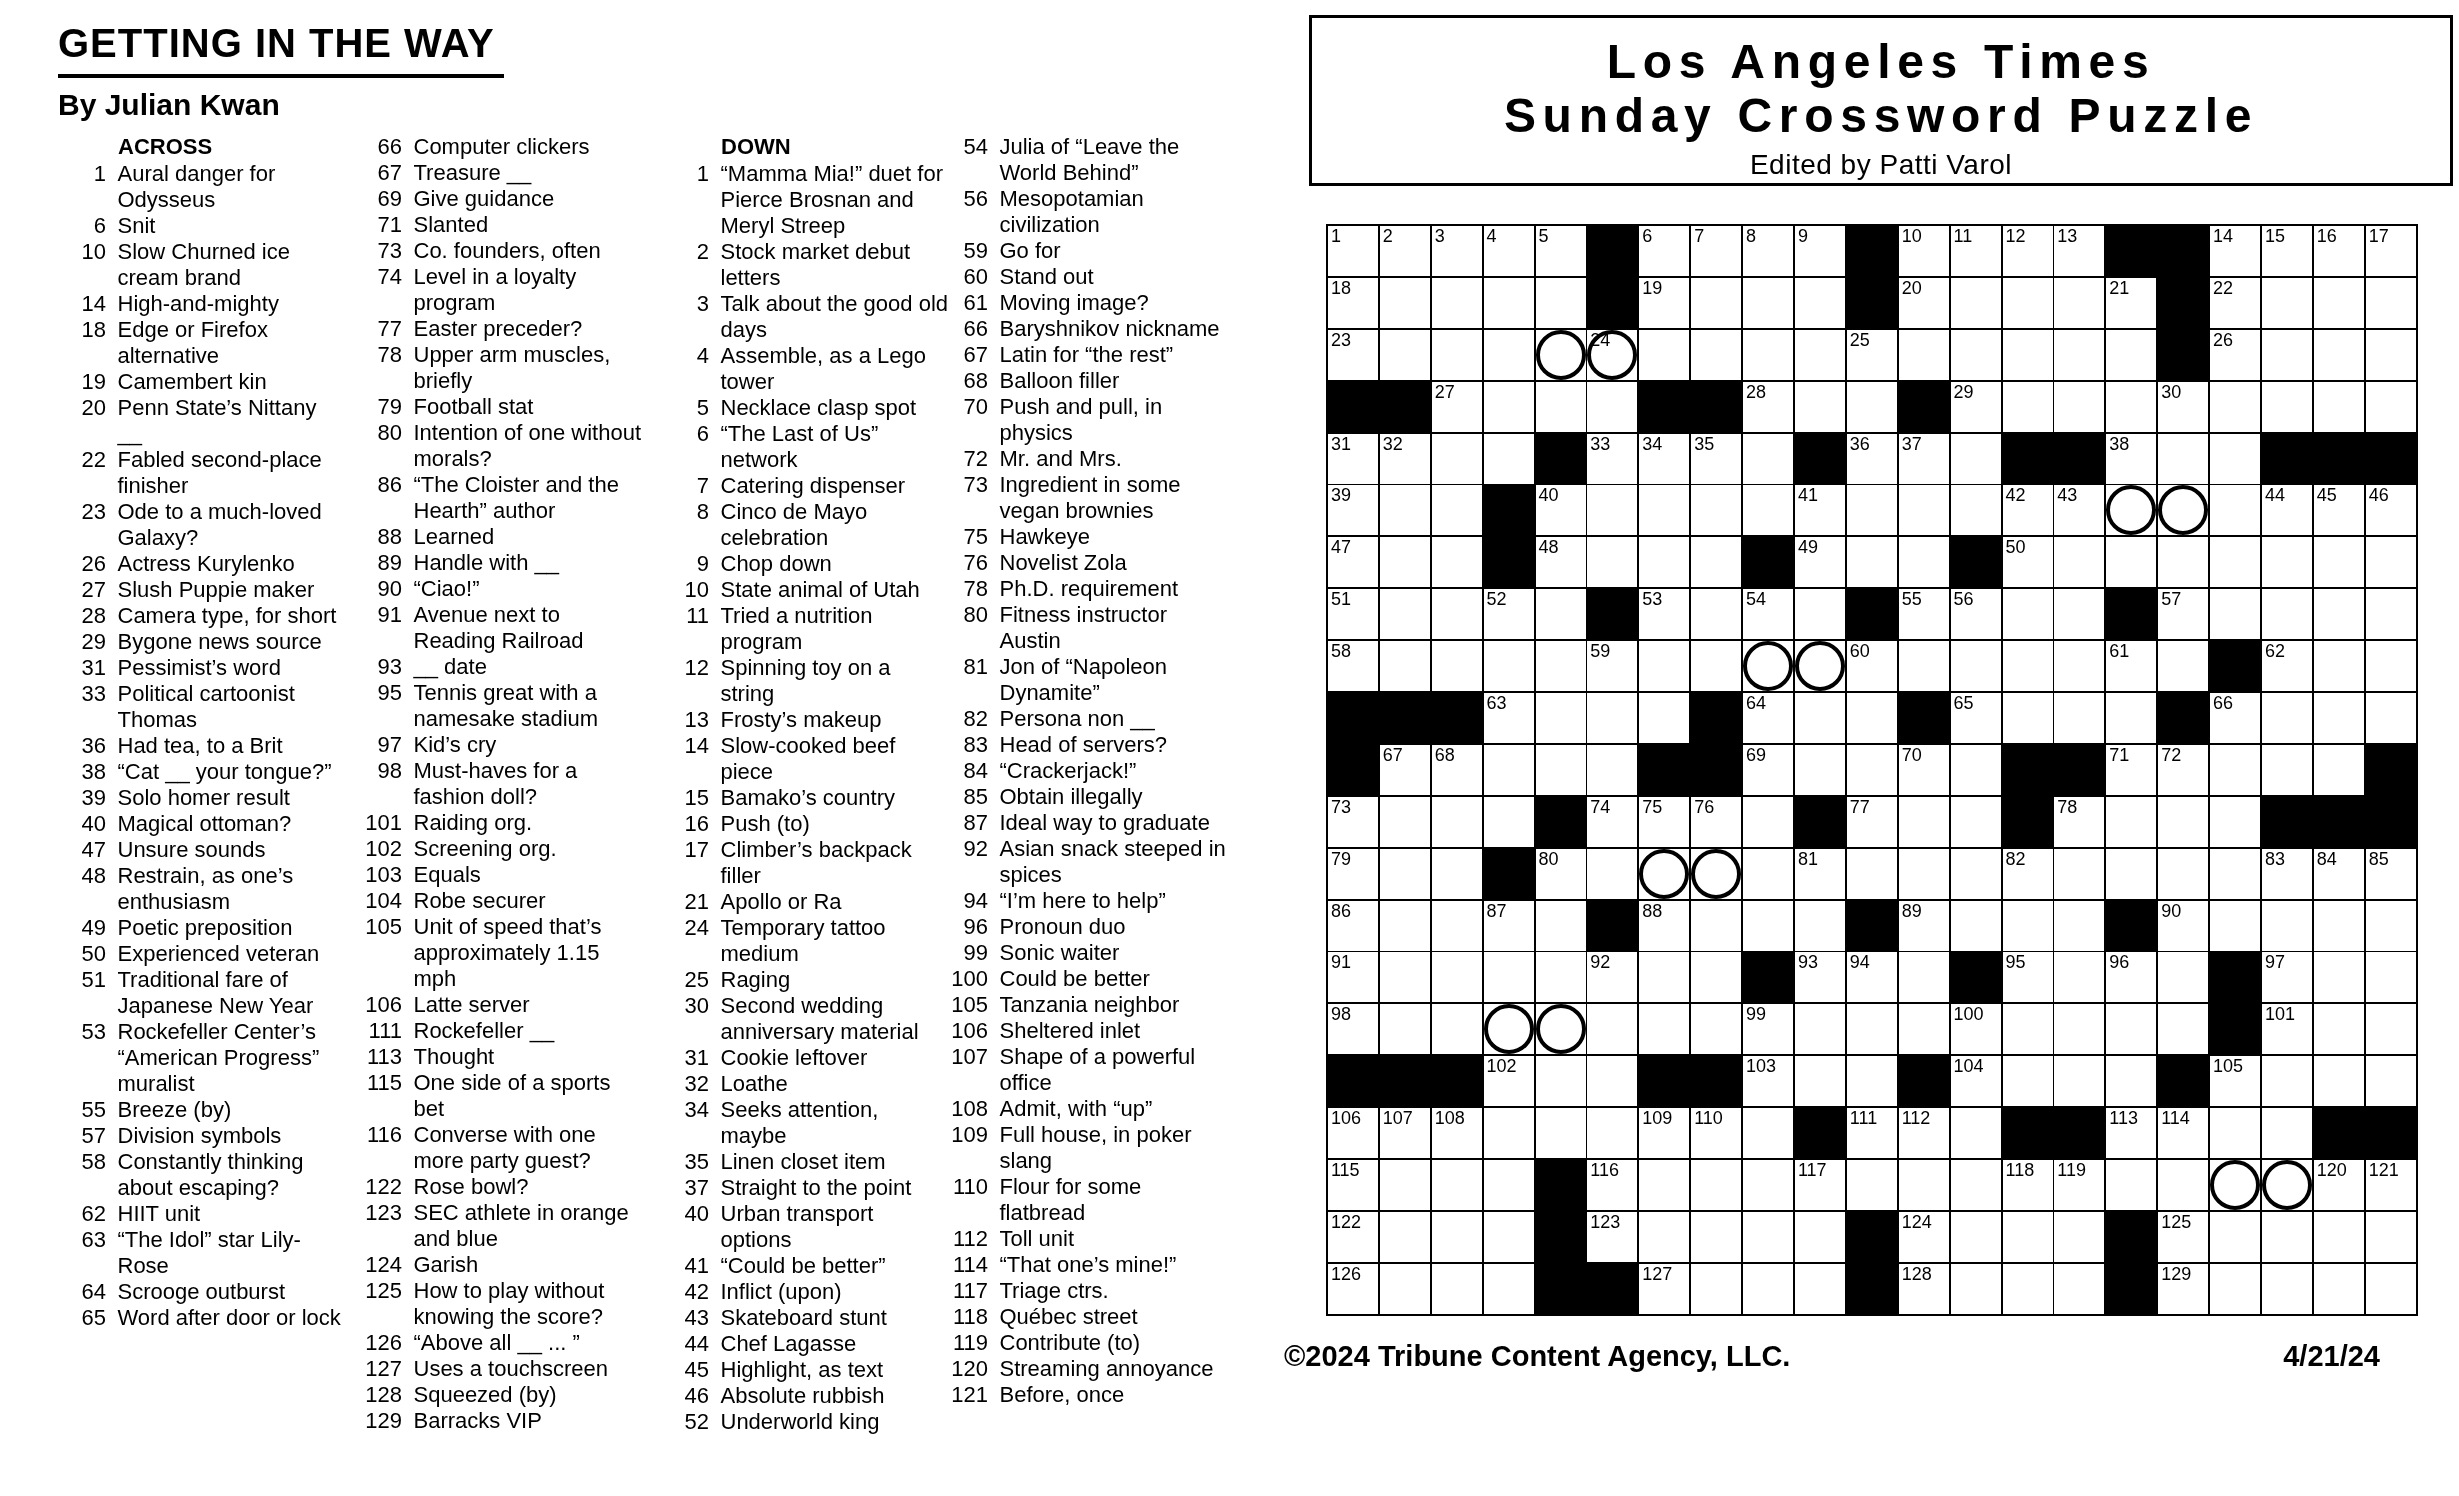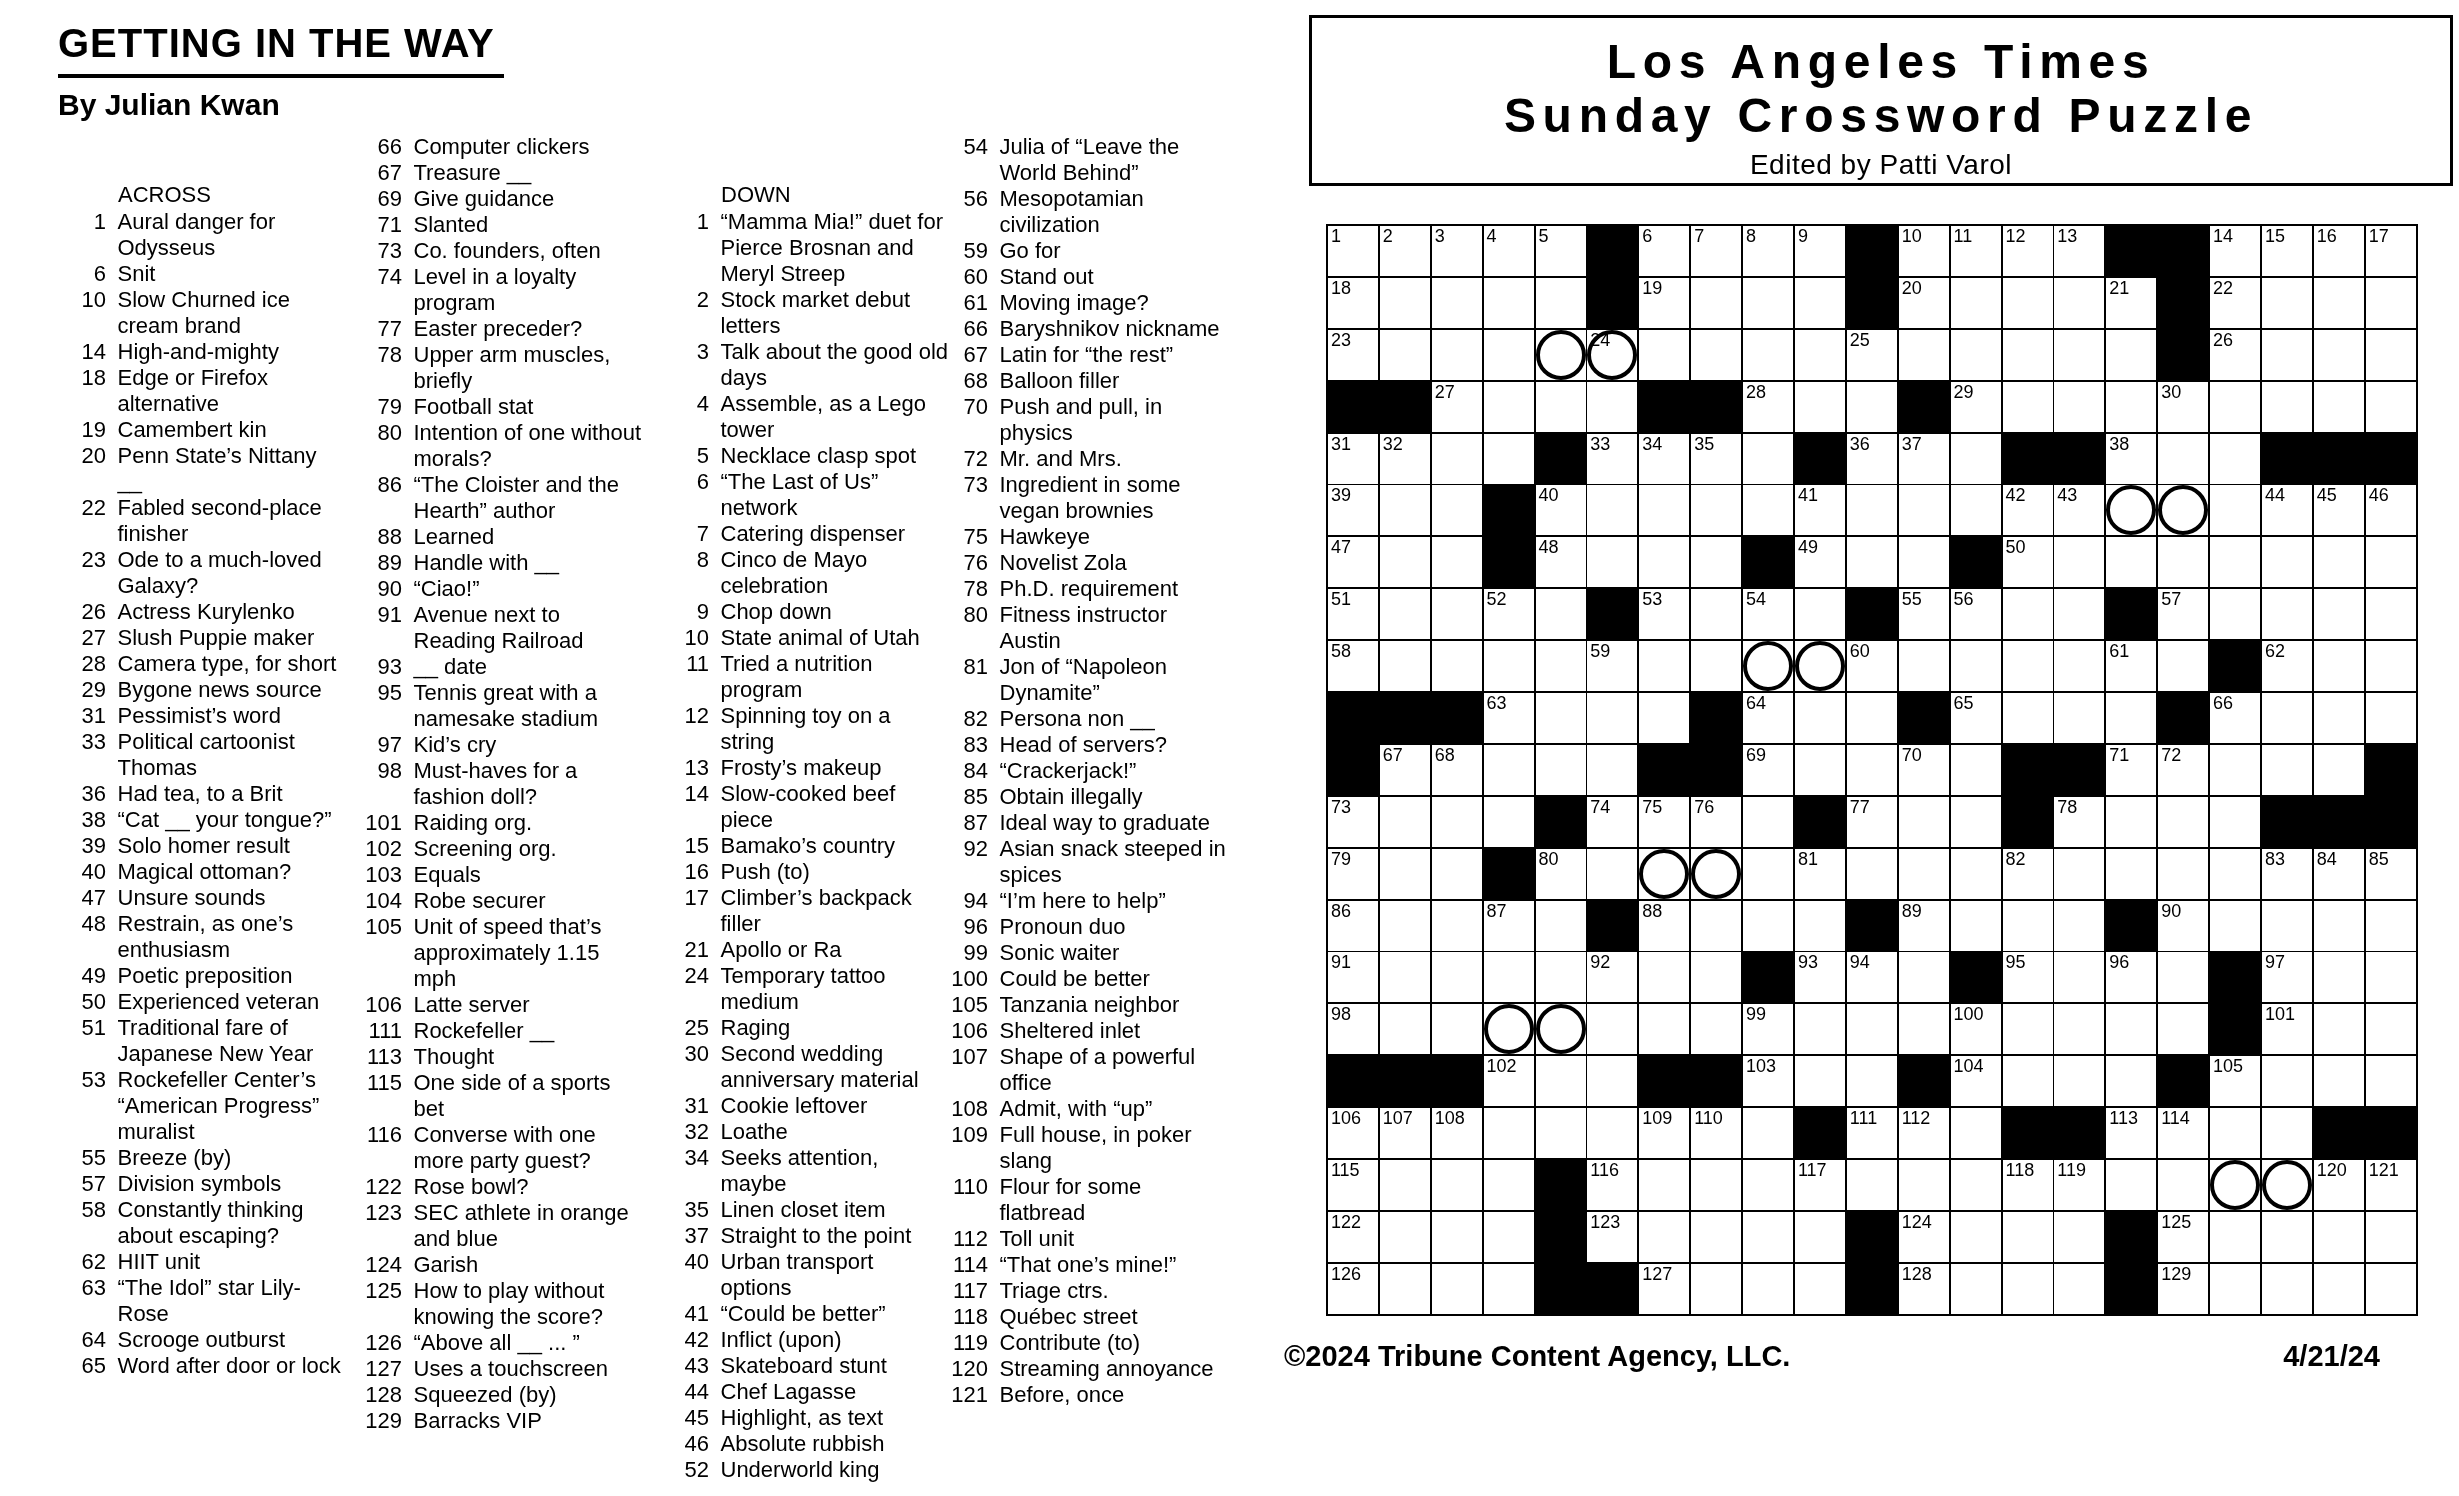--- a/index.html
+++ b/index.html
@@ -11,21 +11,21 @@
   .title{
     position:absolute;left:58px;top:21px;font-size:40px;font-weight:bold;
     letter-spacing:1px;border-bottom:4.8px solid #000;padding:0 9.6px 7.7px 0;display:inline-block;
   }
   .byline{position:absolute;left:58px;top:88px;font-size:30px;font-weight:bold;text-align:right;}
   .clue-col{position:absolute;top:134px;font-size:22px;line-height:26px;}
   #col1{left:58px;width:288px;}
   #col2{left:354px;width:288px;}
   #col3{left:661px;width:288px;}
   #col4{left:940px;width:288px;}
-  .list-header{font-weight:normal;margin-left:60px;margin-bottom:1px;margin-top:48px;}
+  .list-header{font-weight:bold;margin-left:60px;margin-bottom:1px;}
   .clue{display:flex;align-items:flex-start;}
   .cnum{flex:0 0 48px;text-align:right;padding-right:11.5px;white-space:nowrap;}
   .ctxt{flex:1;}
   
   .masthead{
     position:absolute;left:1309px;top:15.4px;width:1138px;height:165px;
     border:3.8px solid #000;text-align:center;
   }
   .mast-line{font-size:48px;font-weight:bold;letter-spacing:6.7px;line-height:54px;}
   .mast-line.first{margin-top:17px;}

